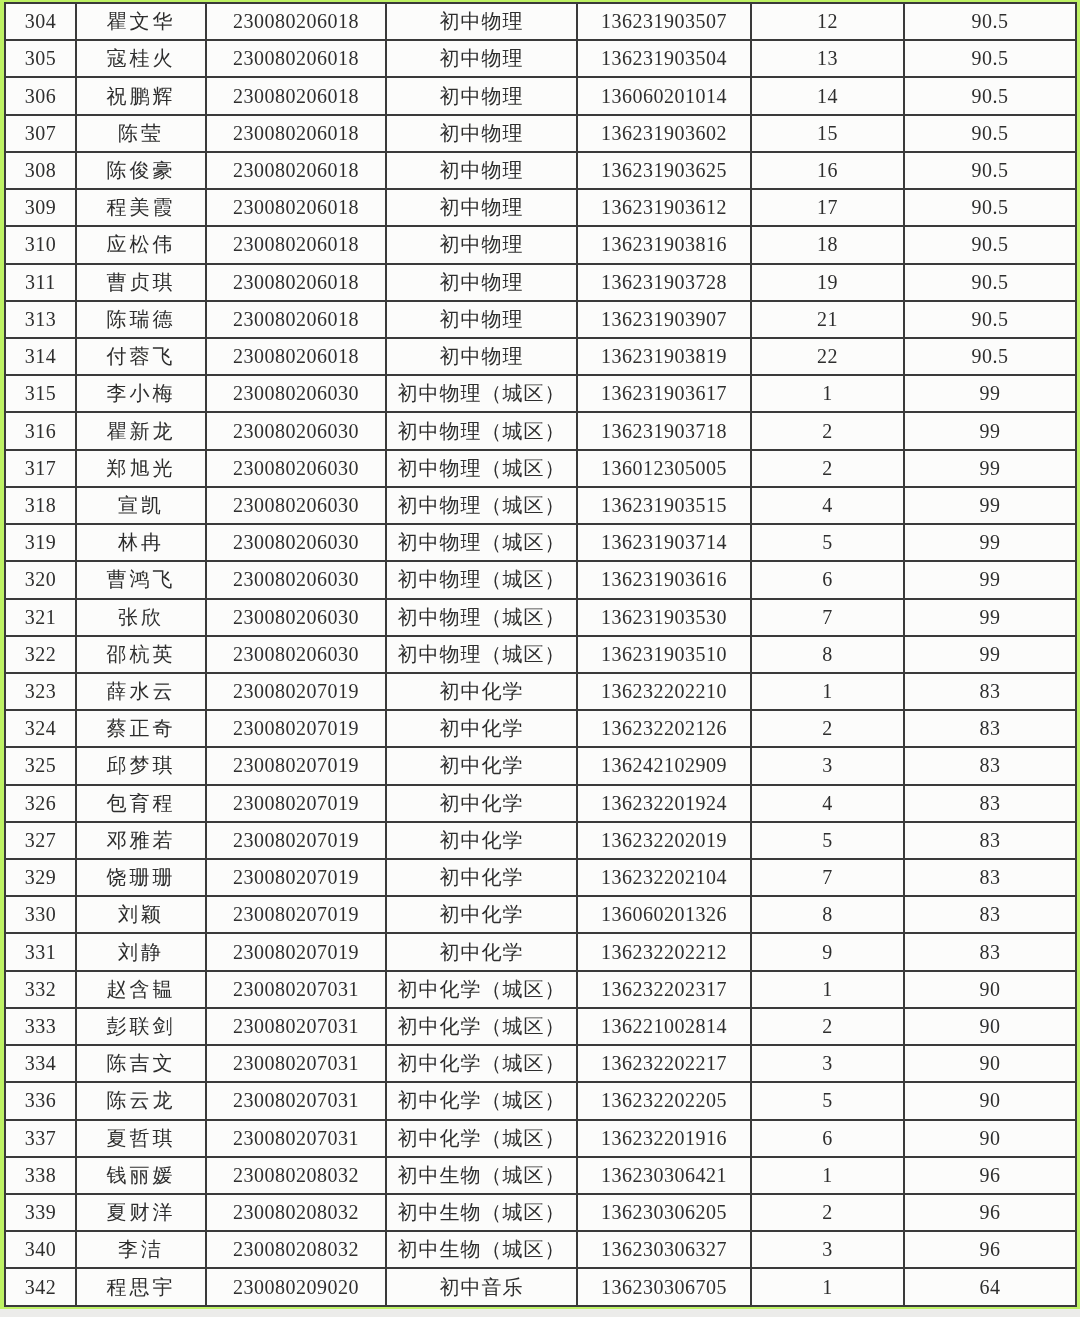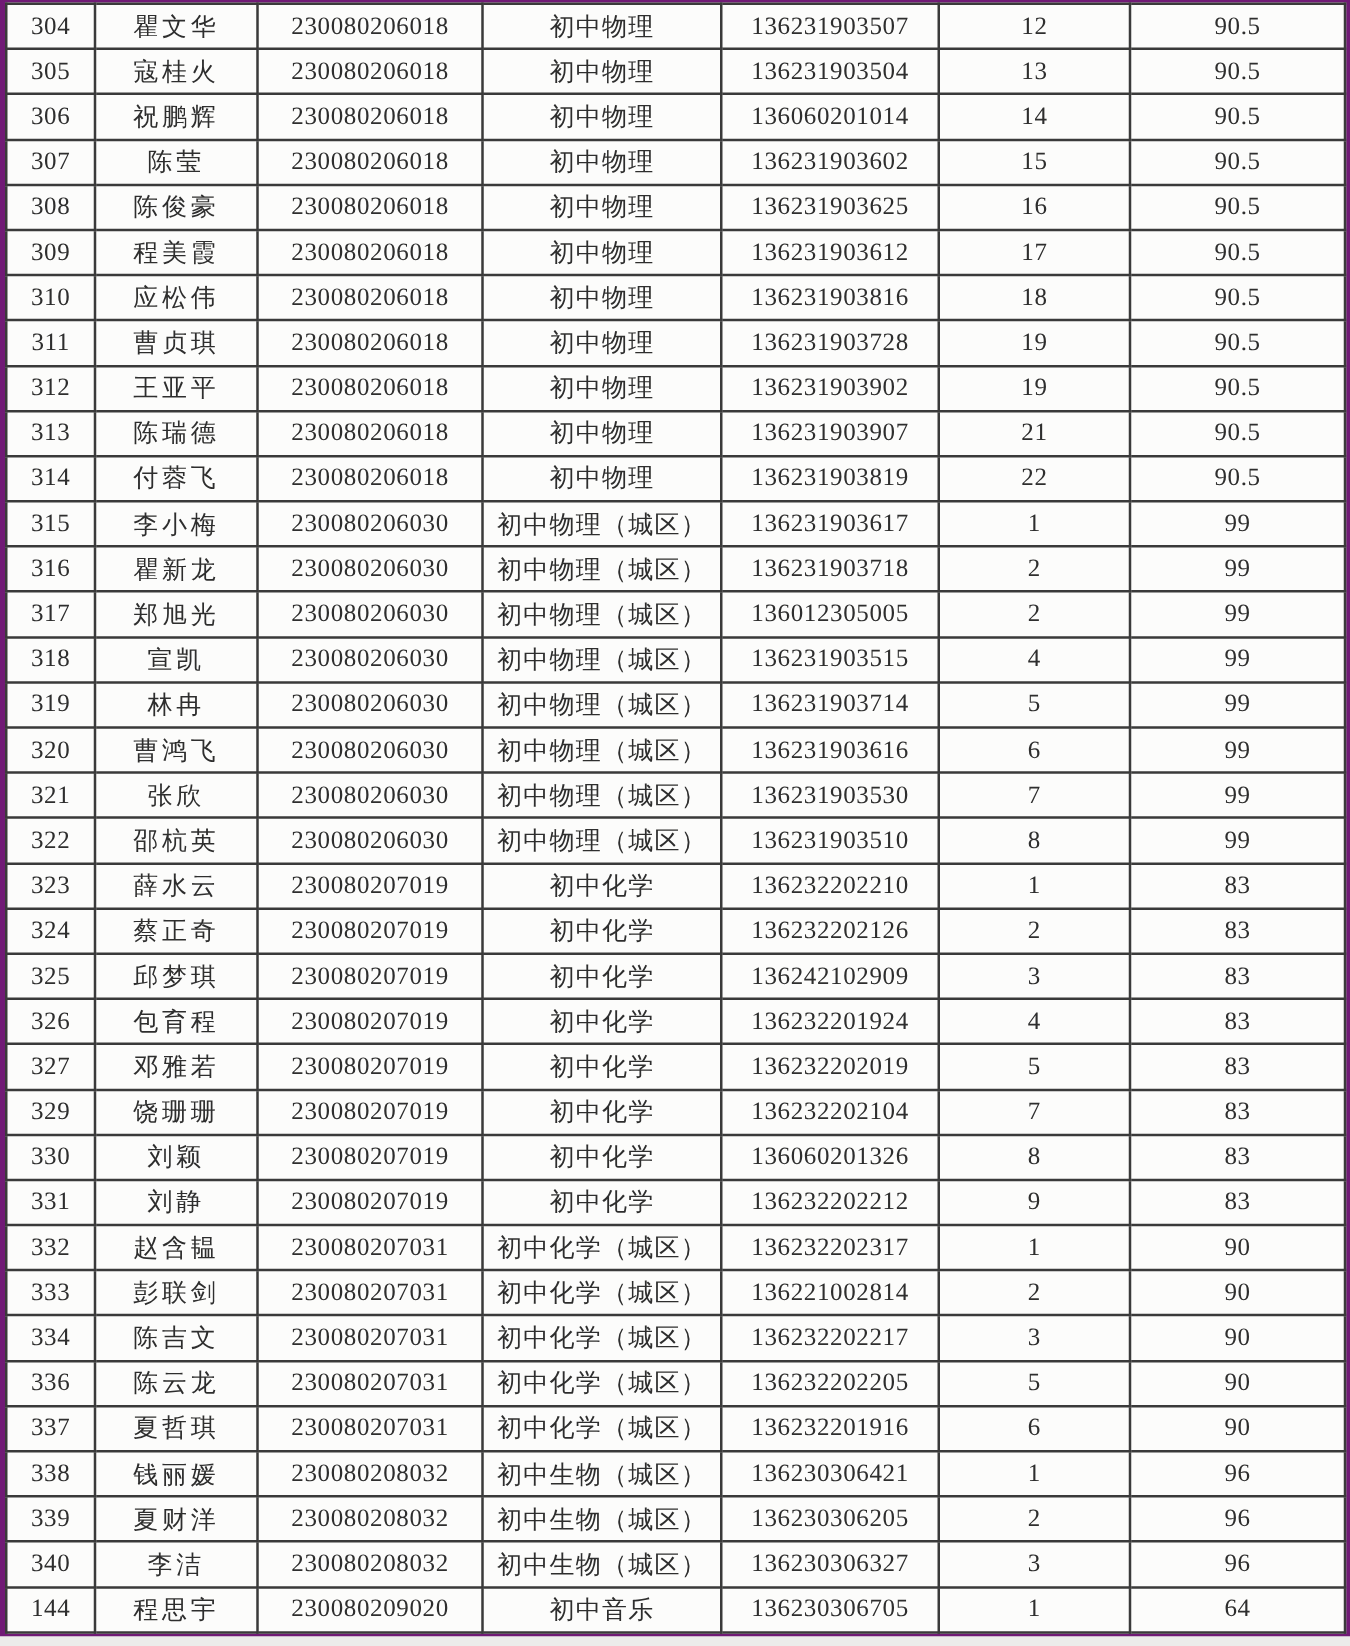--- a/index.html
+++ b/index.html
@@ -8,21 +8,21 @@
     width: 1080px;
     height: 1317px;
     background: #f3f3f2;
     font-family: "Liberation Serif", "DejaVu Serif", serif;
     overflow: hidden;
   }
   .page {
     position: relative;
     width: 1080px;
     height: 1317px;
-    background: #701a75;
+    background: #bef264;
   }
   table.roster {
     position: absolute;
     left: 4px;
     top: 2px;
     width: 1071px;
     height: 1305px;
     border-collapse: collapse;
     table-layout: fixed;
     background: #fcfcfb;
@@ -143,29 +143,20 @@
         <tr>
           <td class="num">311</td>
           <td class="cjk">曹贞琪</td>
           <td class="num">230080206018</td>
           <td class="subject">初中物理</td>
           <td class="num">136231903728</td>
           <td class="num">19</td>
           <td class="num">90.5</td>
         </tr>
         <tr>
-          <td class="num">312</td>
-          <td class="cjk">王亚平</td>
-          <td class="num">230080206018</td>
-          <td class="subject">初中物理</td>
-          <td class="num">136231903902</td>
-          <td class="num">19</td>
-          <td class="num">90.5</td>
-        </tr>
-        <tr>
           <td class="num">313</td>
           <td class="cjk">陈瑞德</td>
           <td class="num">230080206018</td>
           <td class="subject">初中物理</td>
           <td class="num">136231903907</td>
           <td class="num">21</td>
           <td class="num">90.5</td>
         </tr>
         <tr>
           <td class="num">314</td>
@@ -386,21 +377,21 @@
         <tr>
           <td class="num">340</td>
           <td class="cjk">李洁</td>
           <td class="num">230080208032</td>
           <td class="subject">初中生物（城区）</td>
           <td class="num">136230306327</td>
           <td class="num">3</td>
           <td class="num">96</td>
         </tr>
         <tr>
-          <td class="num">144</td>
+          <td class="num">342</td>
           <td class="cjk">程思宇</td>
           <td class="num">230080209020</td>
           <td class="subject">初中音乐</td>
           <td class="num">136230306705</td>
           <td class="num">1</td>
           <td class="num">64</td>
         </tr>
       </tbody>
   </table>
   <div class="bottom-strip"></div>

